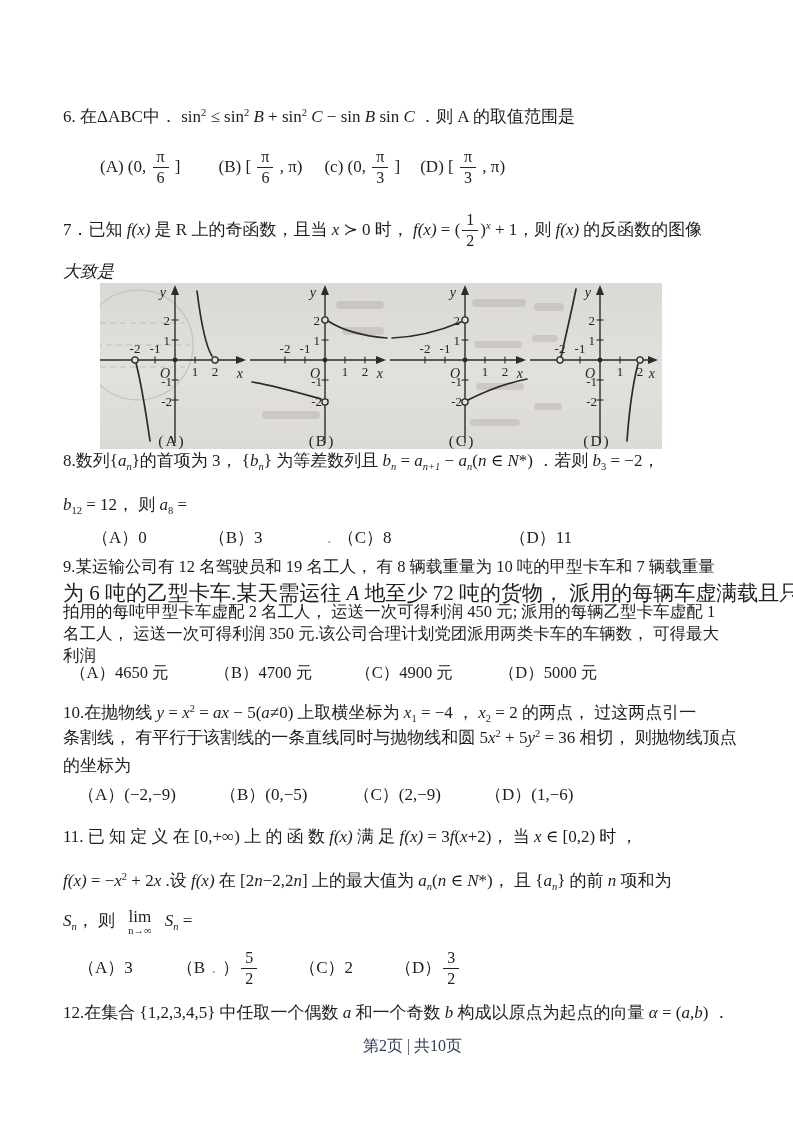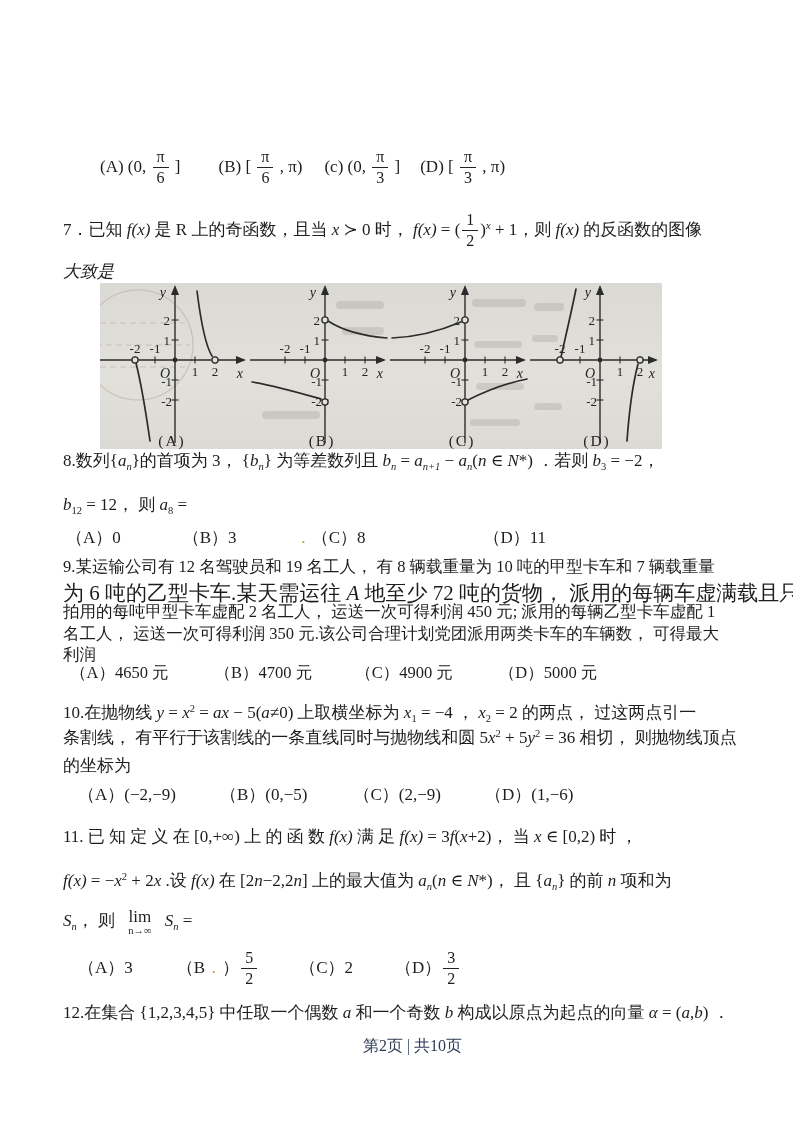--- a/index.html
+++ b/index.html
@@ -32,20 +32,21 @@
   .smudge{opacity:0.25;fill:#8f8c80;}
   .stamp{fill:none;stroke:#aaa69a;stroke-width:1.2;opacity:0.5;}
   .footer{position:absolute;left:0;top:1036px;width:100%;text-align:center;
           font-size:16px;color:#2f3b57;margin-left:16px;}
 </style>
 </head>
 <body>
 
 <div class="page">
 
+  <div class="line" style="top:106px;">6. 在ΔABC中．  sin<sup>2</sup> ≤ sin<sup>2</sup> <span class="it">B</span> + sin<sup>2</sup> <span class="it">C</span> − sin <span class="it">B</span> sin <span class="it">C</span> ．则 A 的取值范围是</div>
   <div class="line" style="top:149px;left:100px;">(A) (0, <span class="frac"><span class="fn">π</span><span class="fd">6</span></span> ]<span style="display: inline-block; width: 38px;"></span>(B) [ <span class="frac"><span class="fn">π</span><span class="fd">6</span></span> ,  π)<span style="display: inline-block; width: 22px;"></span>(c) (0, <span class="frac"><span class="fn">π</span><span class="fd">3</span></span> ]<span style="display: inline-block; width: 20px;"></span>(D)  [ <span class="frac"><span class="fn">π</span><span class="fd">3</span></span> ,  π)</div>
 
   <div class="line" style="top:212px;">7．已知 <span class="it">f(x)</span> 是 R 上的奇函数，且当 <span class="it">x</span> ≻ 0 时， <span class="it">f(x)</span> = (<span class="frac"><span class="fn">1</span><span class="fd">2</span></span>)<sup class="it">x</sup> + 1，则 <span class="it">f(x)</span> 的反函数的图像</div>
   <div class="line" style="top:261px;font-style:italic;">大致是</div>
 
   <div class="figure">
 
     <svg width="150" viewBox="0 0 150 166">
       <circle class="stamp" cx="38" cy="62" r="55"></circle>
       <path class="stamp" d="M -10,40 H 85 M -14,62 H 90 M -10,84 H 85" stroke-dasharray="6 4"></path>
@@ -182,27 +183,27 @@
       <path class="gcurve" d="M 108,81 C 103,100 99,130 97,158"></path>
       <circle class="gopen" cx="30" cy="77" r="3.1"></circle>
         <circle class="gopen" cx="110" cy="77" r="3.1"></circle>
       <circle class="gdot" cx="70" cy="77" r="2.4"></circle>
       <text class="plabel" x="67" y="163" text-anchor="middle">(D)</text>
     </svg>
   </div>
 
   <div class="line" style="top:450px;">8.数列{<span class="it">a</span><sub class="it">n</sub>}的首项为 3， {<span class="it">b</span><sub class="it">n</sub>}  为等差数列且 <span class="it">b</span><sub class="it">n</sub> = <span class="it">a</span><sub class="it">n+1</sub> − <span class="it">a</span><sub class="it">n</sub>(<span class="it">n</span> ∈ <span class="it">N</span>*)  ．若则 <span class="it">b</span><sub>3</sub> = −2，</div>
   <div class="line" style="top:494px;"><span class="it">b</span><sub>12</sub> = 12， 则 <span class="it">a</span><sub>8</sub> =</div>
-  <div class="line" style="top:527px;left:66px;">（A）0<span style="display: inline-block; width: 62px;"></span>（B）3<span style="display: inline-block; width: 58px;"></span><span style="color: rgb(207, 157, 69);">．</span>（C）8<span style="display: inline-block; width: 118px;"></span>（D）11</div>
+  <div class="line" style="top:527px;left:92px;">（A）0<span style="display: inline-block; width: 62px;"></span>（B）3<span style="display: inline-block; width: 58px;"></span><span style="color: rgb(207, 157, 69);">．</span>（C）8<span style="display: inline-block; width: 118px;"></span>（D）11</div>
 
   <div class="line" style="top:556px;font-size:16.5px;">9.某运输公司有 12 名驾驶员和 19 名工人， 有 8 辆载重量为 10 吨的甲型卡车和 7 辆载重量</div>
   <div class="line" style="top:579px;font-size:21px;">为 6 吨的乙型卡车.某天需运往 <span class="it">A</span> 地至少 72 吨的货物， 派用的每辆车虚满载且只运送一次.</div>
   <div class="line" style="top:601px;font-size:16.5px;">拍用的每吨甲型卡车虚配 2 名工人， 运送一次可得利润 450 元; 派用的每辆乙型卡车虚配 1</div>
   <div class="line" style="top:623px;font-size:16.5px;">名工人， 运送一次可得利润 350 元.该公司合理计划党团派用两类卡车的车辆数， 可得最大</div>
-  <div class="line" style="top:645px;font-size:16.5px;font-family:Liberation Mono, monospace;">利润</div>
+  <div class="line" style="top:645px;font-size:16.5px;">利润</div>
   <div class="line" style="top:662px;left:70px;font-size:16.5px;">（A）4650 元<span style="display: inline-block; width: 46px;"></span>（B）4700 元<span style="display: inline-block; width: 43px;"></span>（C）4900 元<span style="display: inline-block; width: 46px;"></span>（D）5000 元</div>
 
   <div class="line" style="top:702px;">10.在抛物线 <span class="it">y</span> = <span class="it">x</span><sup>2</sup> = <span class="it">ax</span> − 5(<span class="it">a</span>≠0) 上取横坐标为 <span class="it">x</span><sub>1</sub> = −4 ， <span class="it">x</span><sub>2</sub> = 2 的两点， 过这两点引一</div>
   <div class="line" style="top:727px;">条割线， 有平行于该割线的一条直线同时与抛物线和圆 5<span class="it">x</span><sup>2</sup> + 5<span class="it">y</span><sup>2</sup> = 36 相切， 则抛物线顶点</div>
   <div class="line" style="top:755px;">的坐标为</div>
   <div class="line" style="top:784px;left:78px;">（A）(−2,−9)<span style="display: inline-block; width: 44px;"></span>（B）(0,−5)<span style="display: inline-block; width: 46px;"></span>（C）(2,−9)<span style="display: inline-block; width: 44px;"></span>（D）(1,−6)</div>
 
   <div class="line" style="top:826px;">11. 已 知 定 义 在 [0,+∞) 上 的 函 数 <span class="it">f(x)</span> 满 足 <span class="it">f(x)</span> = 3<span class="it">f</span>(<span class="it">x</span>+2)，  当 <span class="it">x</span> ∈ [0,2) 时 ，</div>
   <div class="line" style="top:870px;"><span class="it">f(x)</span> = −<span class="it">x</span><sup>2</sup> + 2<span class="it">x</span> .设 <span class="it">f(x)</span> 在 [2<span class="it">n</span>−2,2<span class="it">n</span>] 上的最大值为 <span class="it">a</span><sub class="it">n</sub>(<span class="it">n</span> ∈ <span class="it">N</span>*)， 且 {<span class="it">a</span><sub class="it">n</sub>} 的前 <span class="it">n</span> 项和为</div>
   <div class="line" style="top:908px;"><span class="it">S</span><sub class="it">n</sub>， 则 <span class="lim"><span class="lim-top">lim</span><span class="lim-bot">n→∞</span></span> <span class="it">S</span><sub class="it">n</sub> =</div>

